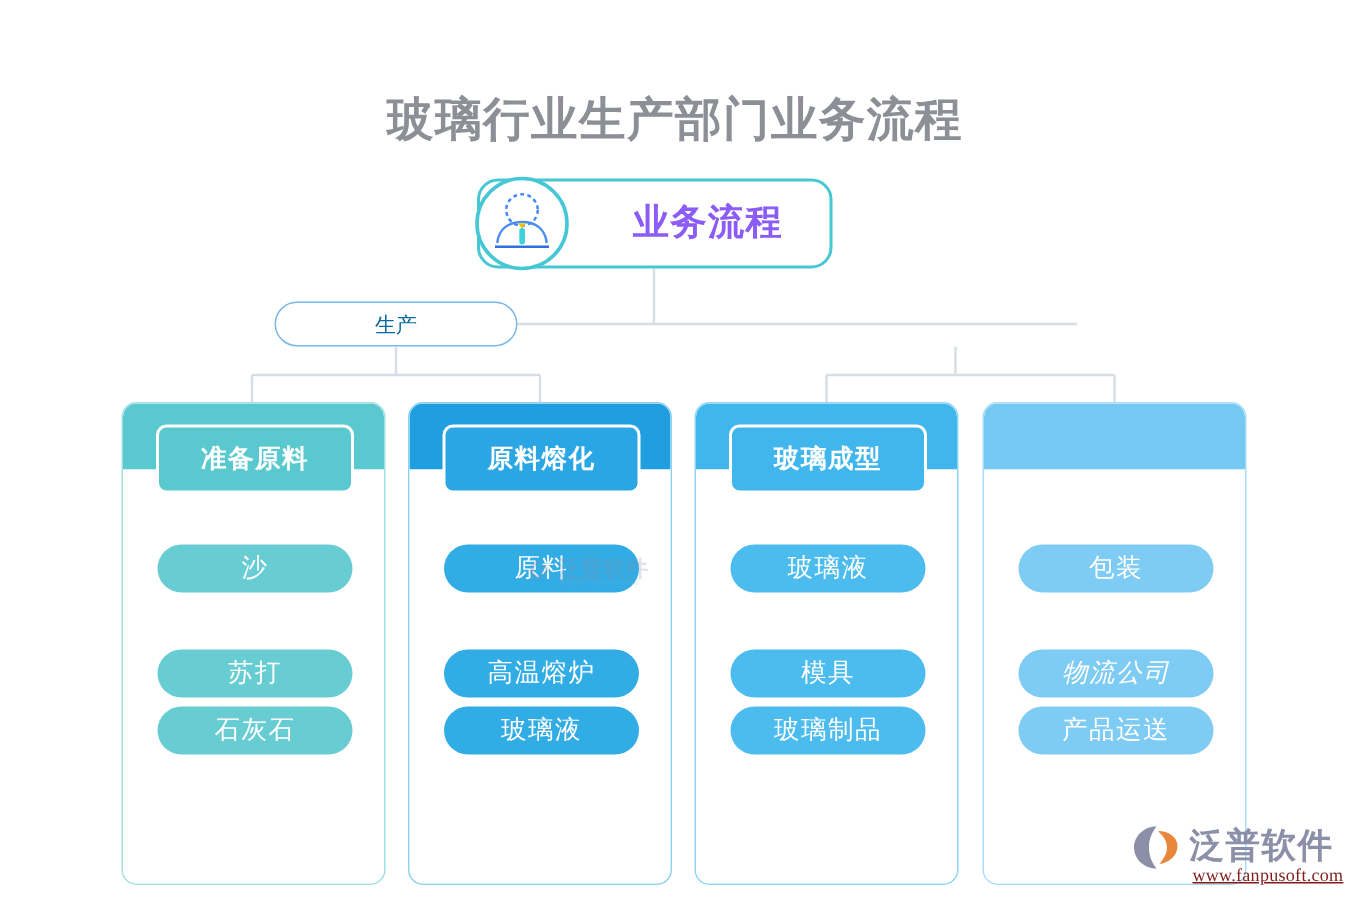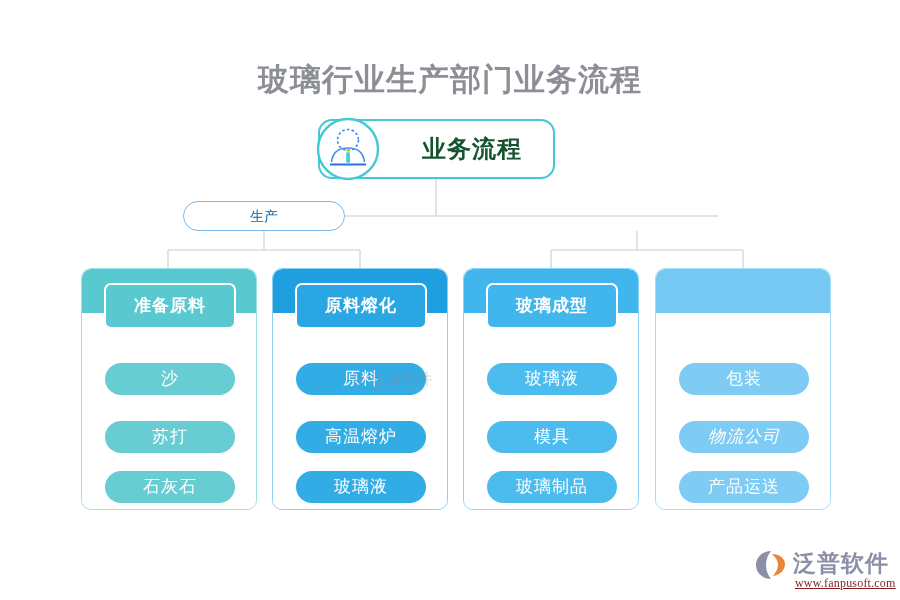--- a/index.html
+++ b/index.html
@@ -63,21 +63,21 @@
   .root-label {
     position: absolute;
     left: 72px;
     top: 0;
     width: 160px;
     height: 56px;
     line-height: 56px;
     text-align: center;
     font-size: 24px;
     font-weight: bold;
-    color: #14532d;
+    color: #8b5cf6;
     letter-spacing: 1px;
   }
   .root-avatar {
     position: absolute;
     left: -5px;
     top: -5px;
     width: 66px;
     height: 66px;
   }
 
@@ -104,21 +104,21 @@
     top: 201px;
     width: 162px;
     border: 1.6px solid #6cbe45;
   }
 
   
   .card {
     position: absolute;
     top: 268px;
     width: 176px;
-    height: 242px;
+    height: 322px;
     box-sizing: border-box;
     border-radius: 10px;
     overflow: hidden;
     background: #ffffff;
   }
   .card-band {
     position: absolute;
     left: 0;
     top: 0;
     width: 100%;
@@ -156,21 +156,21 @@
     width: 130px;
     height: 32px;
     border-radius: 16px;
     line-height: 32px;
     text-align: center;
     color: #ffffff;
     font-size: 17px;
     letter-spacing: 1px;
   }
   .it0 { top: 94px; }
-  .it1 { top: 152px; }
+  .it1 { top: 164px; }
   .it2 { top: 202px; }
 
   
   .wm-center {
     position: absolute;
     left: 352px;
     top: 370px;
     width: 80px;
     height: 30px;
     opacity: 0.26;

